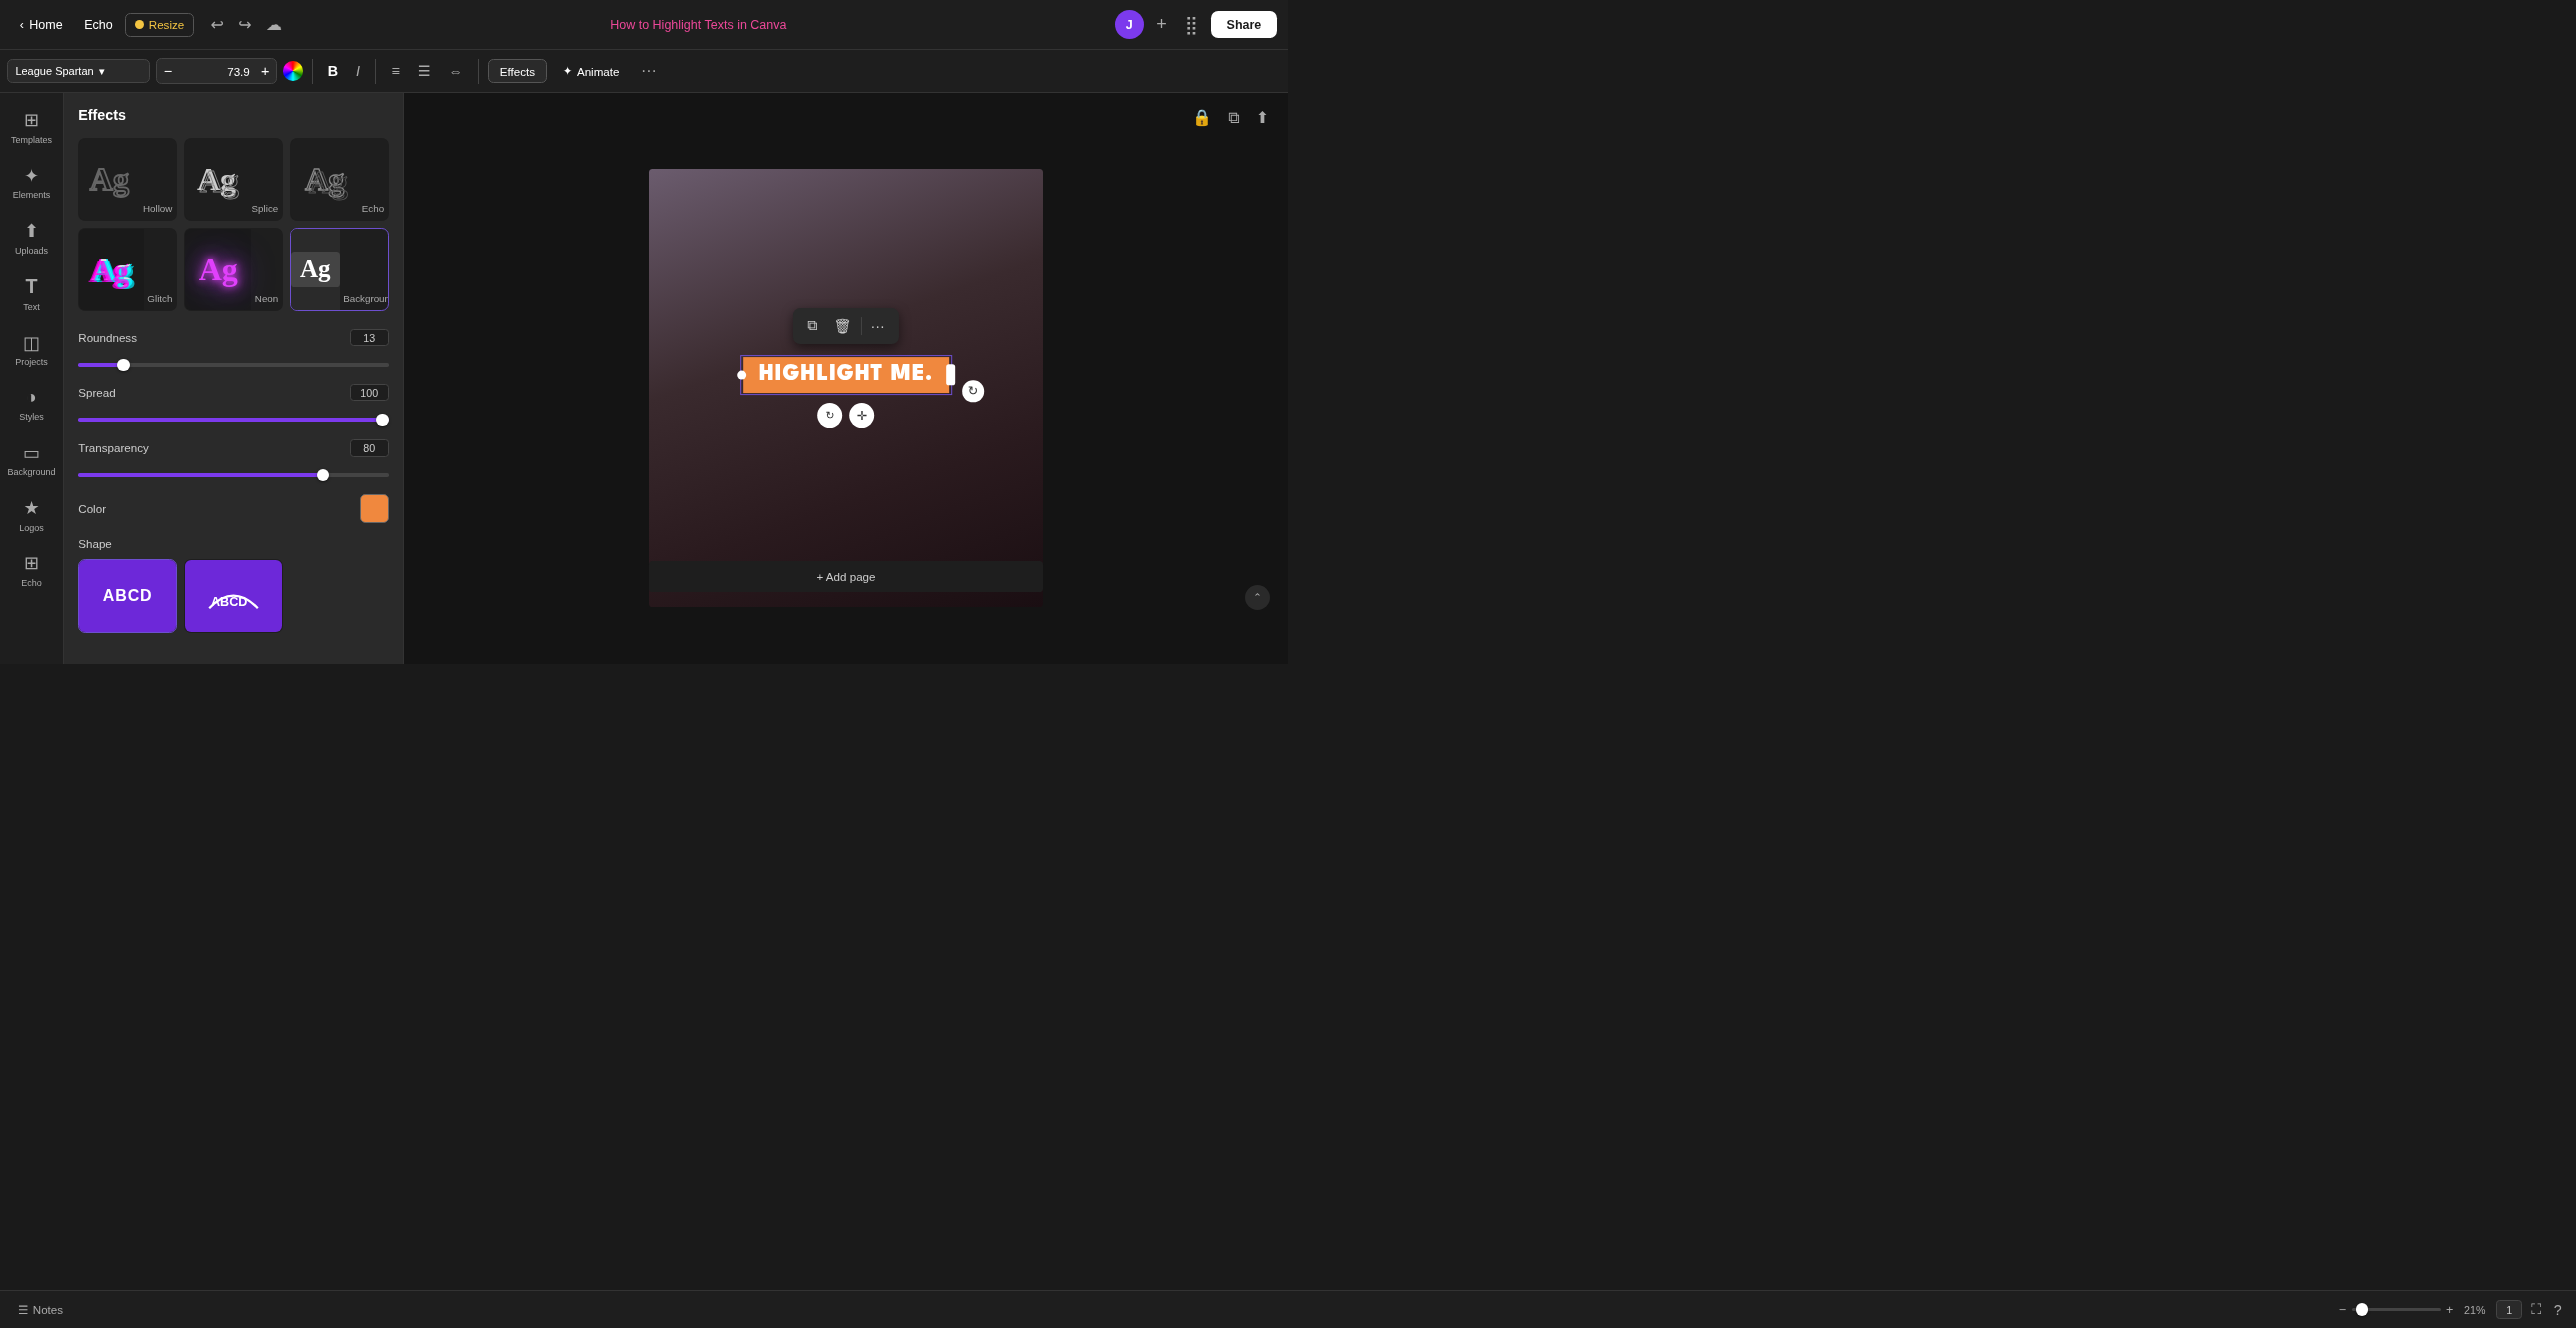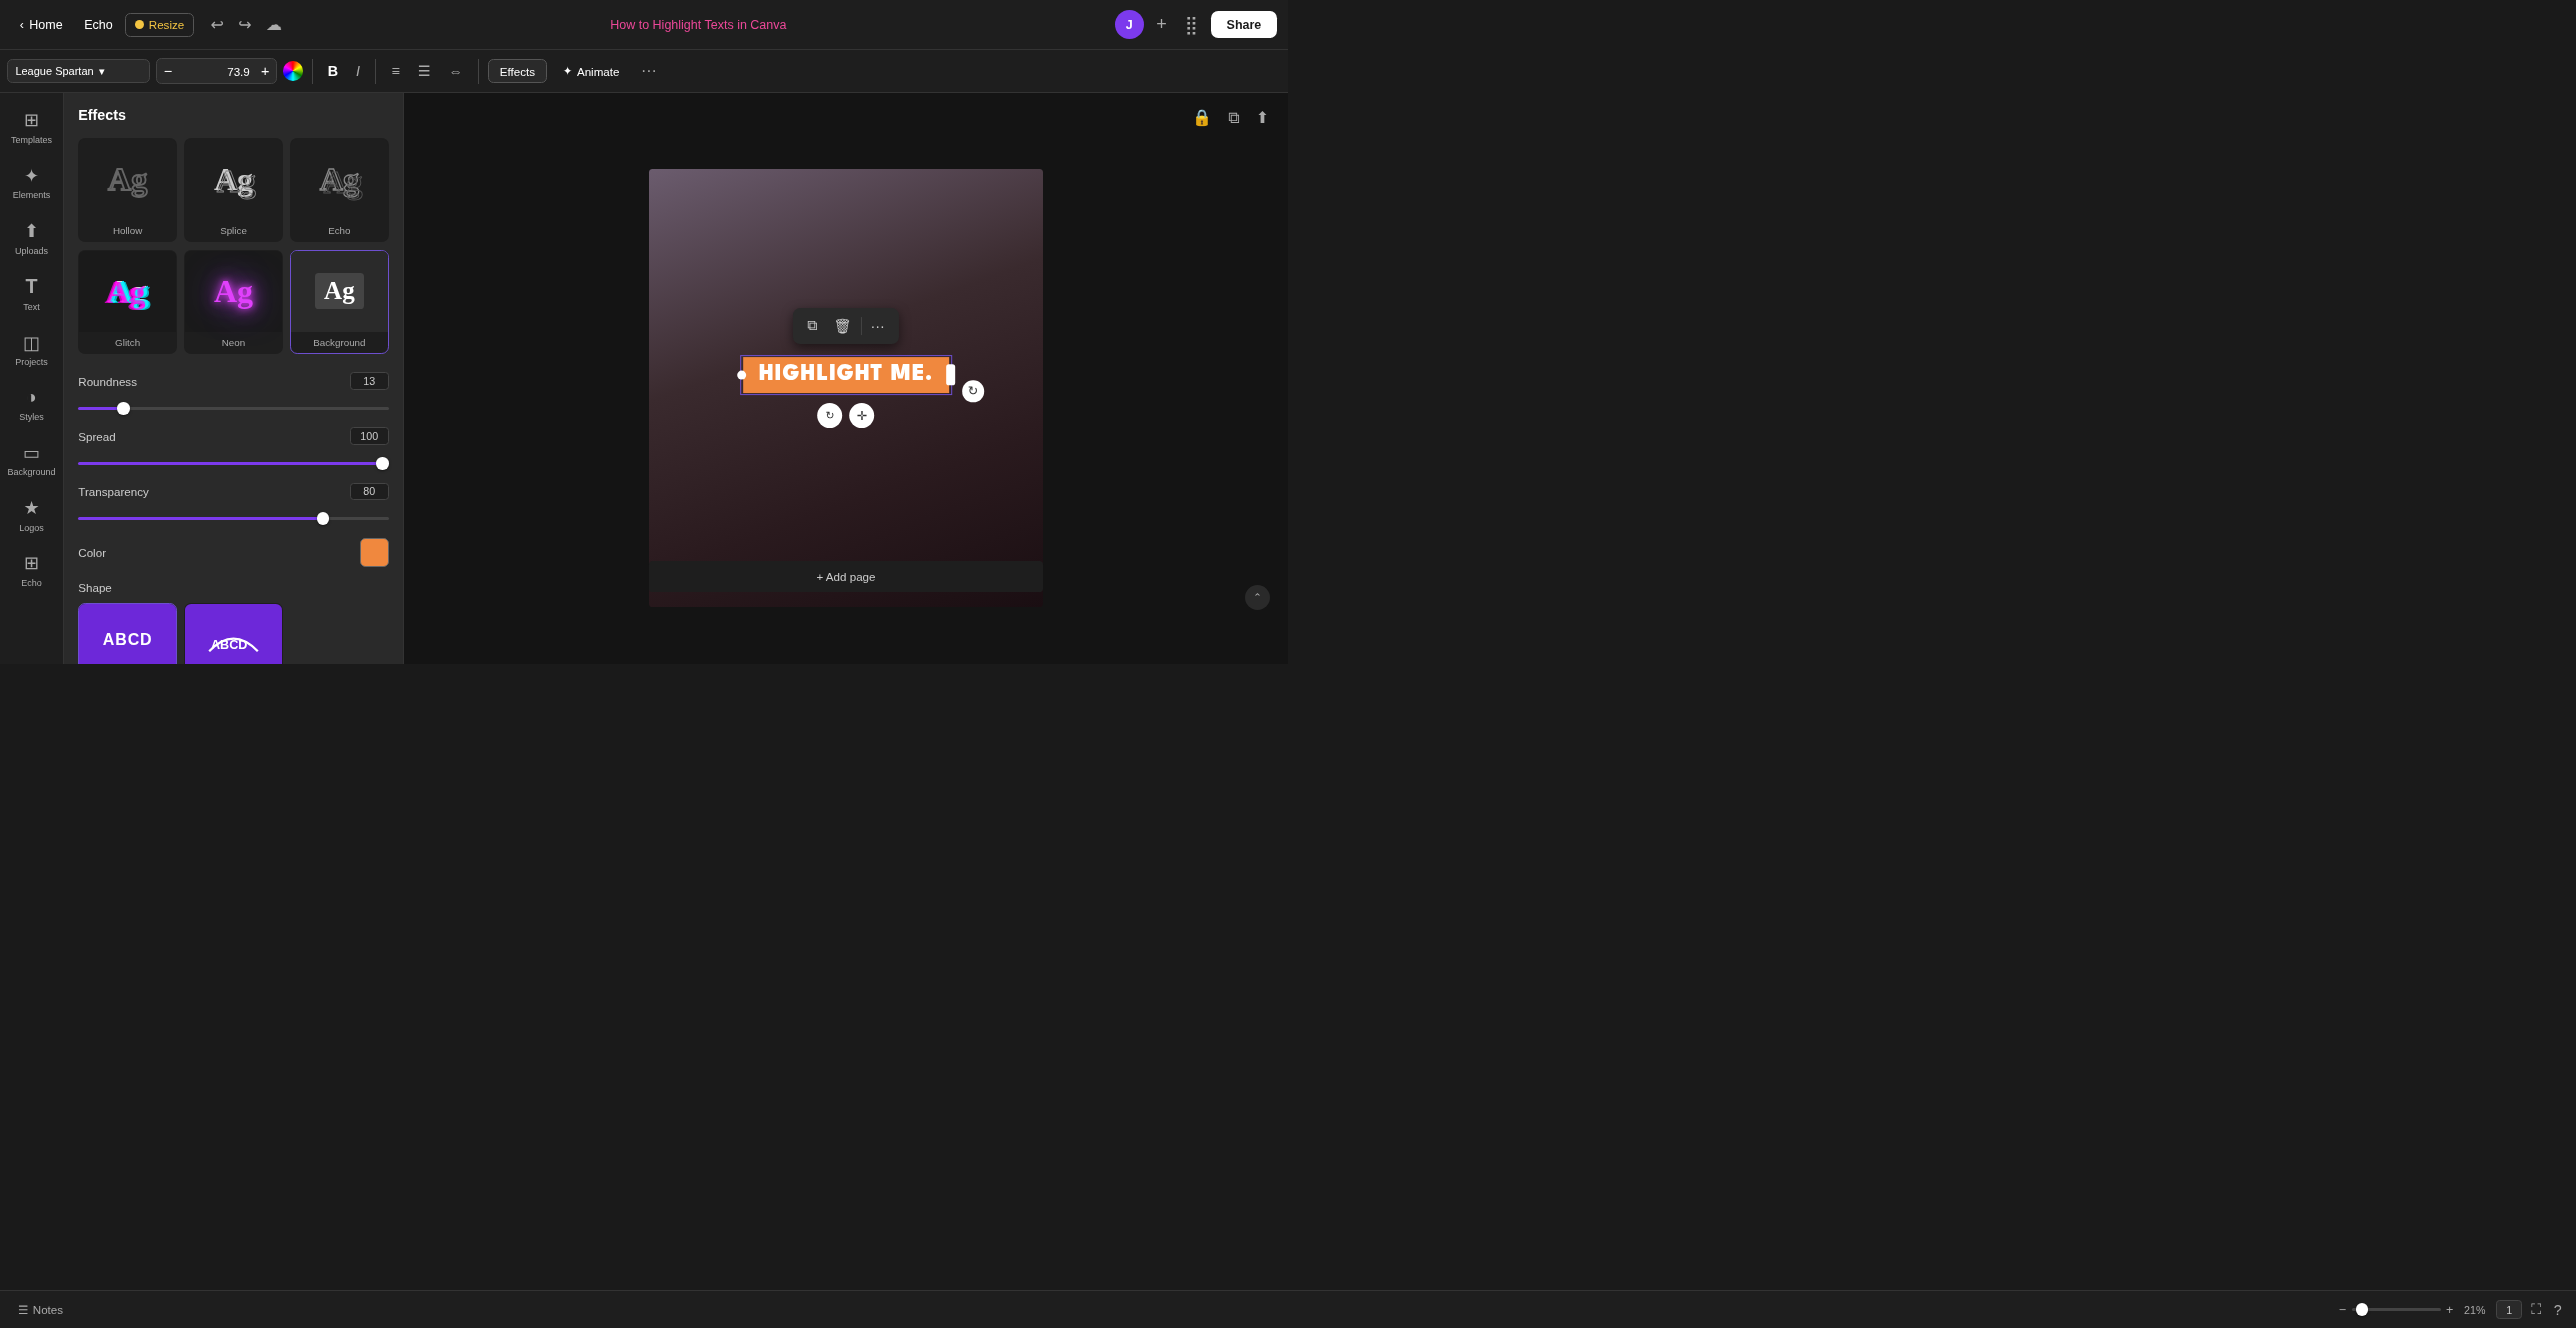--- a/index.html
+++ b/index.html
@@ -268,22 +268,22 @@
       gap: 7.2px;
       margin-bottom: 18px;
     }
     .effect-card {
       background: #1e1e1e;
       border-radius: 7.2px;
       overflow: hidden;
       cursor: pointer;
       border: 1.8px solid transparent;
       display: flex;
-      flex-direction: column;
-      align-items: center;
+      flex-direction: row;
+      align-items: flex-end;
     }
     .effect-card.selected { border-color: #6d4fcf; }
     .effect-preview {
       width: 100%;
       height: 81px;
       display: flex;
       align-items: center;
       justify-content: center;
       font-size: 29px;
       font-weight: bold;

